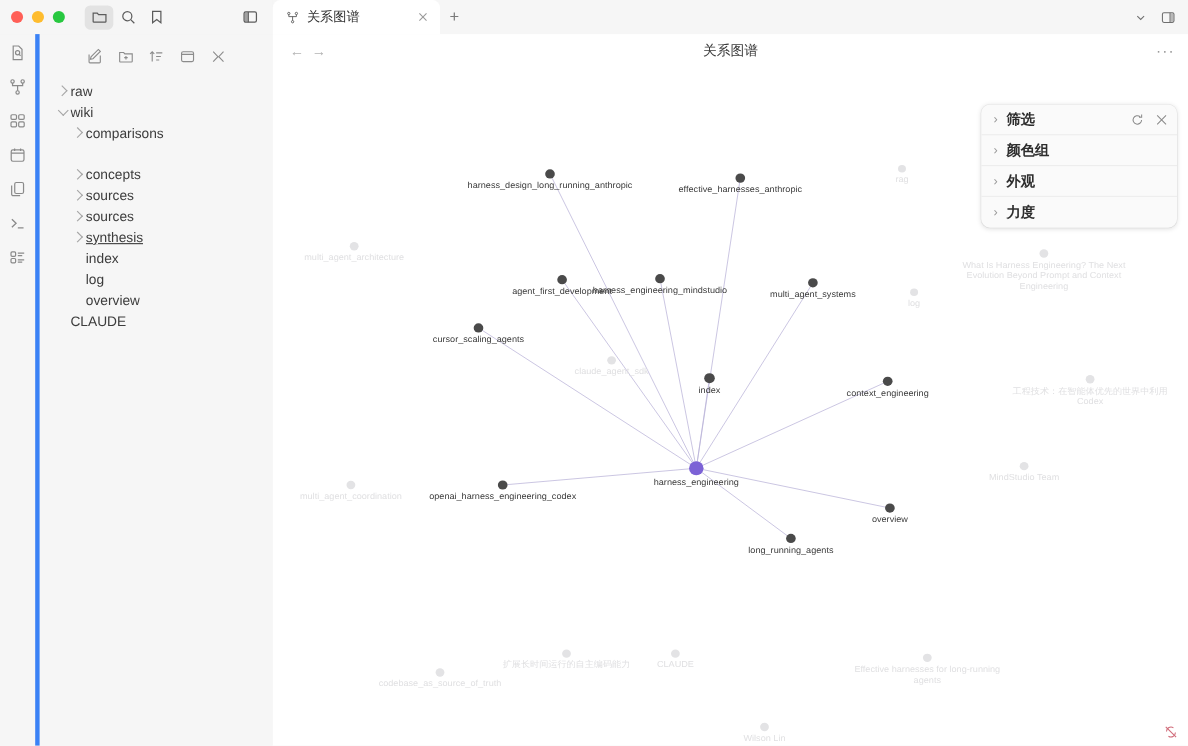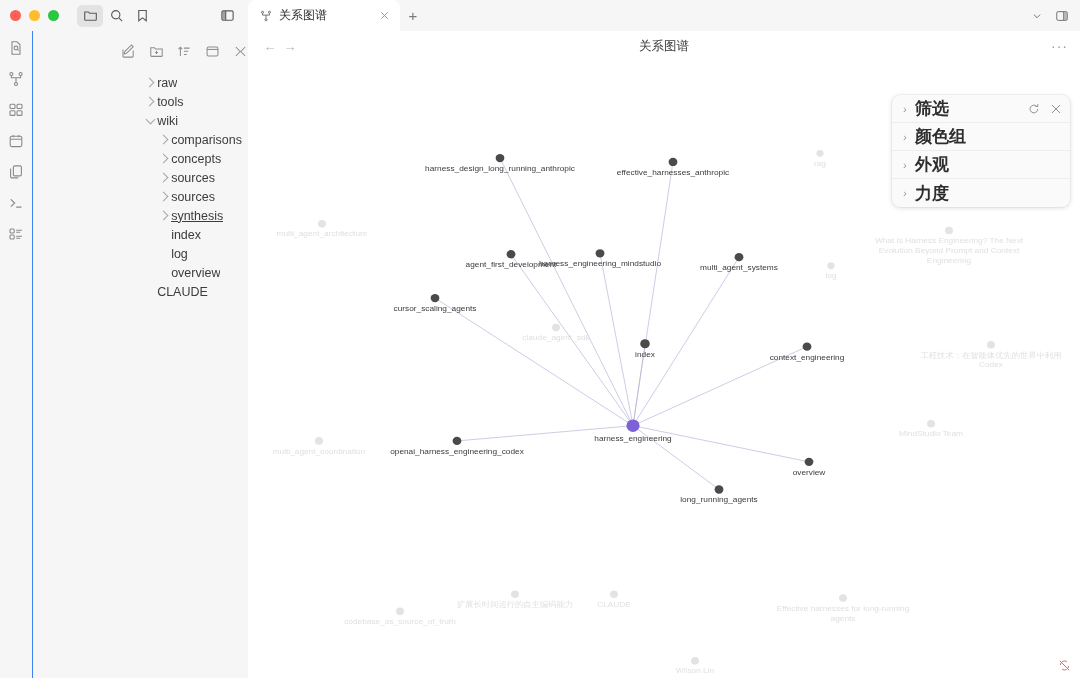--- a/index.html
+++ b/index.html
@@ -38,21 +38,21 @@
   #rail-row { flex: 1; display: flex; min-height: 0; }
 
   #icon-rail {
     width: 32px; flex: 0 0 32px; display: flex; flex-direction: column;
     align-items: center; padding-top: 8px; gap: 13px; background: #f6f6f6;
   }
   .rail-icon { width: 18px; height: 18px; color: #8a8a8a; display: flex; align-items: center; justify-content: center; }
 
   #file-pane {
     flex: 1; min-width: 0; display: flex; flex-direction: column;
-    background: #f6f6f6; border-left: 1px solid #3b82f6; align-items: flex-end;
+    background: #f6f6f6; border-left: 4px solid #3b82f6;
   }
   #file-toolbar {
     height: 28px; display: flex; align-items: center; justify-content: center;
     gap: 12px; padding-top: 6px; flex: 0 0 34px;
   }
   .ft-icon { width: 16px; height: 16px; color: #8c8c8c; display:flex; align-items:center; justify-content:center; }
 
   #tree { flex: 1; overflow: hidden; padding-top: 8px; font-size: 12.5px; color: #3c3c3c; }
   .tree-row { height: 19px; display: flex; align-items: center; cursor: default; padding-right: 6px; }
   .tw {
@@ -119,21 +119,21 @@
     background: #fafafa; border-radius: 8px;
     box-shadow: 0 1px 5px rgba(0,0,0,.13), 0 0 0 0.5px rgba(0,0,0,.07);
     overflow: hidden; font-size: 11.5px; color: #2d2d2d;
   }
   .gs-row {
     height: 28px; display: flex; align-items: center; padding: 0 8px 0 8px;
     border-bottom: 1px solid #ededed; gap: 5px;
   }
   .gs-row:last-child { border-bottom: none; }
   .gs-chev { width: 10px; display:flex;align-items:center;justify-content:center; color: #9b9b9b; }
-  .gs-label { font-weight: bold; font-size: 17px; }
+  .gs-label { font-weight: bold; font-size: 13px; }
   .gs-actions { margin-left: auto; display: flex; gap: 9px; color: #8a8a8a; }
   .gs-actions span { width: 13px; height: 13px; display:flex;align-items:center;justify-content:center; }
 
   
   #sync-status {
     position: absolute; right: 6px; bottom: 4px; width: 20px; height: 17px;
     background: #ffffff; border-radius: 4px;
     display: flex; align-items: center; justify-content: center;
   }
 </style>
@@ -264,37 +264,31 @@
 
         <div id="tree">
             <div class="tree-row" style="padding-left: 14px;">
               <span class="tw">
                 <i class="chev right"></i>
               </span>
               <span class="tree-label">raw</span>
             </div>
             <div class="tree-row" style="padding-left: 14px;">
               <span class="tw">
+                <i class="chev down"></i>
+              </span>
+              <span class="tree-label">wiki</span>
+            </div>
+            <div class="tree-row" style="padding-left: 28px;">
+              <span class="tw">
                 <i class="chev right"></i>
               </span>
-              <span class="tree-label">tools</span>
-            </div>
-            <div class="tree-row" style="padding-left: 14px;">
-              <span class="tw">
-                <i class="chev down"></i>
-              </span>
-              <span class="tree-label">wiki</span>
-            </div>
-            <div class="tree-row" style="padding-left: 28px;">
-              <span class="tw">
-                <i class="chev right"></i>
-              </span>
               <span class="tree-label">comparisons</span>
             </div>
-            <div class="tree-row" style="padding-left: 28px;">
+            <div class="tree-row" style="padding-left: 28px; margin-top: 19px;">
               <span class="tw">
                 <i class="chev right"></i>
               </span>
               <span class="tree-label">concepts</span>
             </div>
             <div class="tree-row" style="padding-left: 28px;">
               <span class="tw">
                 <i class="chev right"></i>
               </span>
               <span class="tree-label">sources</span>

